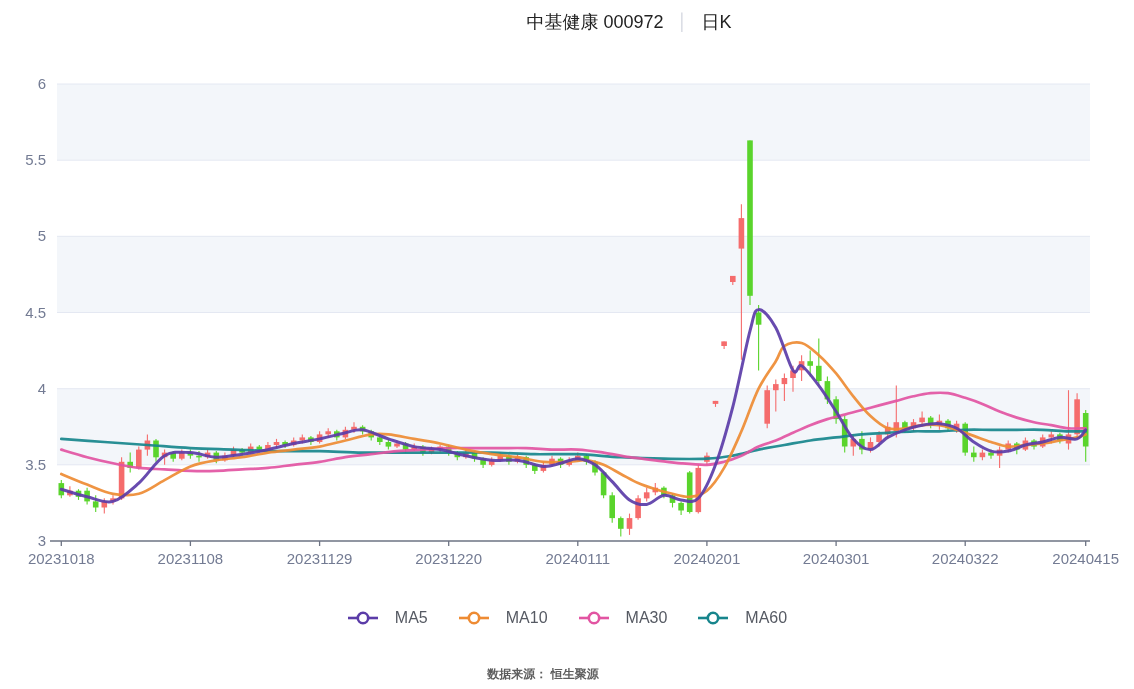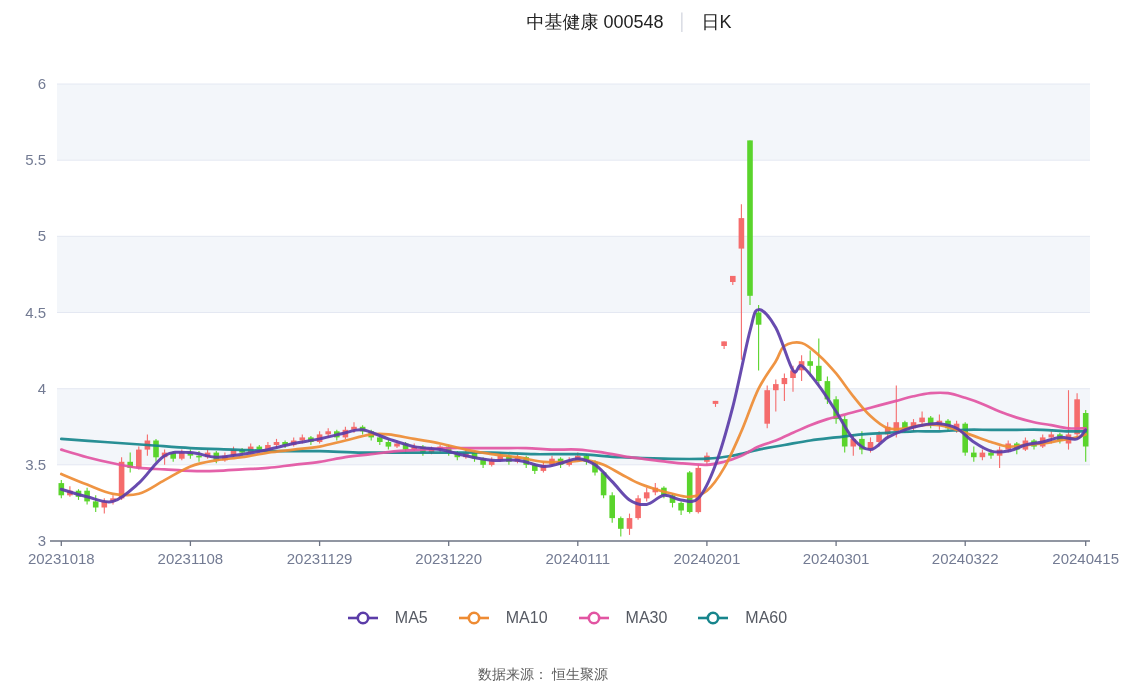--- a/index.html
+++ b/index.html
@@ -7,29 +7,29 @@
         font-family:"Liberation Sans","DejaVu Sans",sans-serif;}
   #chart-title{position:absolute;top:10px;left:0;width:1134px;display:flex;justify-content:center;
         align-items:center;transform:translateX(62px);font-size:18px;color:#222222;}
   #chart-title .sep{color:#cfd3dc;margin:0 14px;font-size:16px;}
   #kline-svg{position:absolute;top:0;left:0;}
   #legend{position:absolute;top:609px;left:0;width:1134px;display:flex;justify-content:center;
         align-items:center;gap:30px;}
   .legend-item{display:flex;align-items:center;gap:16px;cursor:pointer;}
   .legend-item span{font-size:16px;color:#565a63;}
   #footer-note{position:absolute;top:666px;left:0;width:1086px;text-align:center;
-        font-size:14px;color:#5d5d5d;}
+        font-size:12px;color:#5d5d5d;font-weight:bold;}
 </style>
 </head>
 <body>
 
 <div id="page">
 
   <div id="chart-title">
-    <span>中基健康 000548</span>
+    <span>中基健康 000972</span>
     <span class="sep">│</span>
     <span>日K</span>
   </div>
 
   <svg id="kline-svg" width="1134" height="600">
       <rect x="57" y="388.7" width="1033" height="76.2" fill="#f3f6fa"></rect>
       <rect x="57" y="236.3" width="1033" height="76.2" fill="#f3f6fa"></rect>
       <rect x="57" y="84.0" width="1033" height="76.2" fill="#f3f6fa"></rect>
       <g>
         <text x="46" y="546.0" text-anchor="end" font-size="15" fill="#737b93">3</text>

